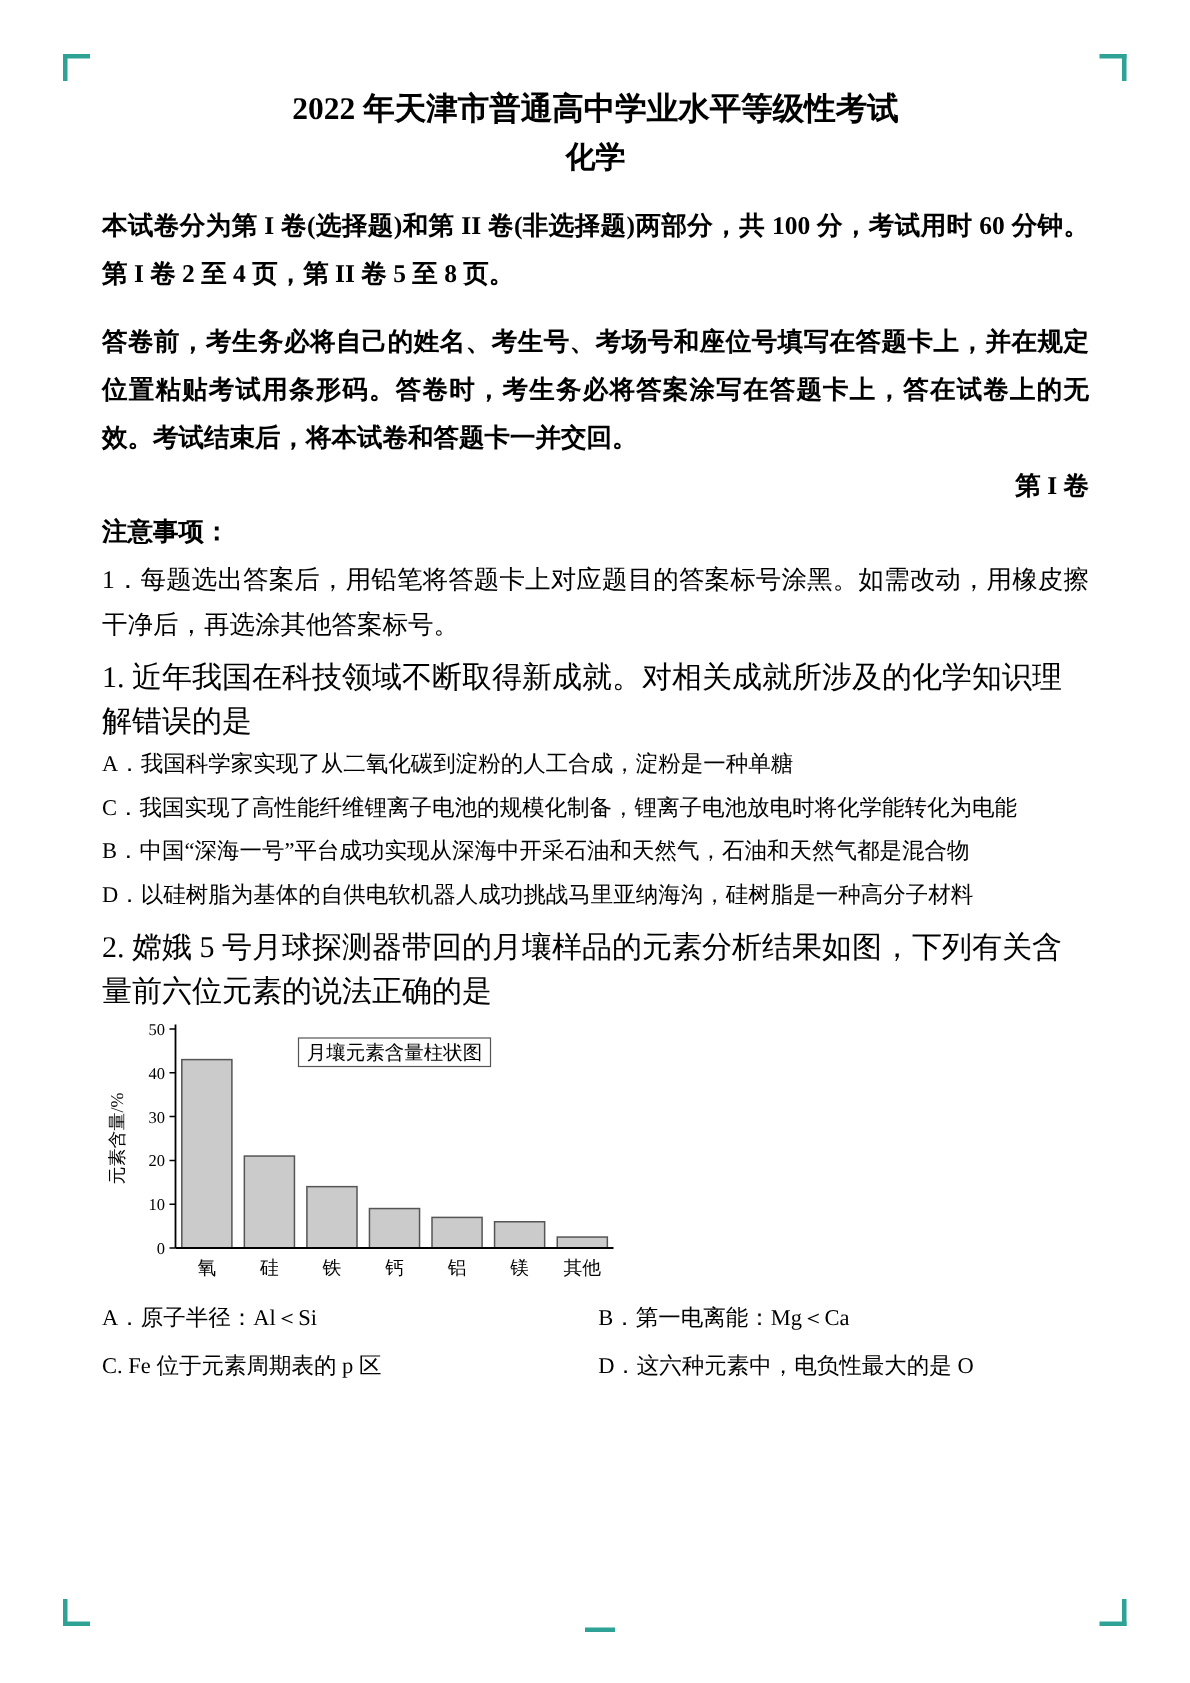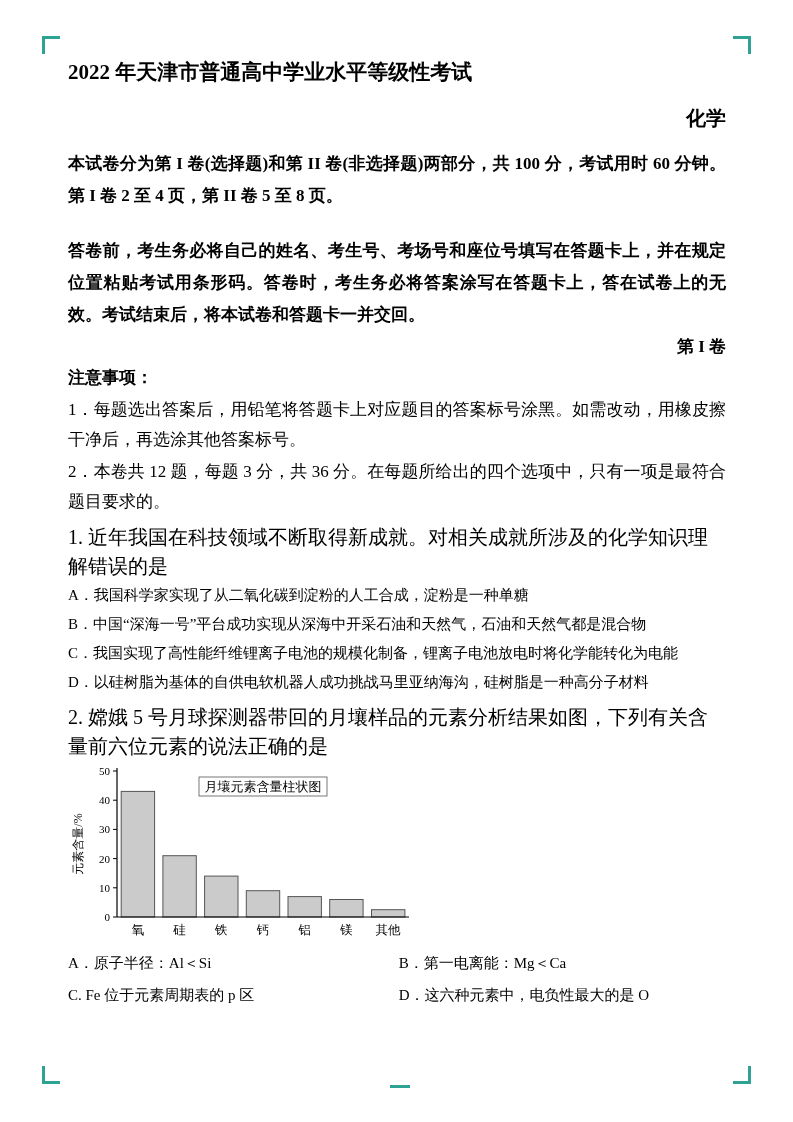--- a/index.html
+++ b/index.html
@@ -16,24 +16,24 @@
   
   .mark { position: absolute; width: 15px; height: 15px; border: 0 solid var(--accent-color, #2fa296); }
   .mark.tl { left: 42px;  top: 36px;    border-left-width: 3px;  border-top-width: 3px; }
   .mark.tr { right: 42px; top: 36px;    border-right-width: 3px; border-top-width: 3px; }
   .mark.bl { left: 42px;  bottom: 38px; border-left-width: 3px;  border-bottom-width: 3px; }
   .mark.br { right: 42px; bottom: 38px; border-right-width: 3px; border-bottom-width: 3px; }
   .mark.bc { left: 390px; bottom: 34px; width: 20px; height: 8px; border-bottom-width: 3px; }
 
   .content { position: absolute; left: 68px; top: 56px; width: 658px; }
 
-  .doc-title   { font-size: 21px; font-weight: 700; text-align: left; line-height: 32px; }
-  .doc-subject { font-size: 20px; font-weight: 700; text-align: right; line-height: 28px; margin-top: 16px; }
+  .doc-title   { font-size: 21px; font-weight: 700; text-align: center; line-height: 32px; }
+  .doc-subject { font-size: 20px; font-weight: 700; text-align: center; line-height: 28px; margin-top: 3px; }
 
-  .bold-para { font-size: 17px; font-weight: 700; line-height: 32px; text-align: justify; margin-top: 23px; }
+  .bold-para { font-size: 17px; font-weight: 700; line-height: 32px; text-align: justify; margin-top: 13px; }
   .bold-para.first { margin-top: 16px; }
   .bold-para.data-ref { white-space: pre-wrap; margin-top: 1px; }
 
   .section-heading { font-size: 17px; font-weight: 700; text-align: right; line-height: 32px; }
   .notes-title { font-size: 17px; font-weight: 700; line-height: 30px; }
   .note { font-size: 17px; font-weight: 400; line-height: 30px; text-align: justify; margin-top: 2px; }
 
   .q-stem { font-size: 20px; line-height: 29px; margin-top: 6px; }
   .q-opt  { font-size: 15px; line-height: 29px; }
   .opt-row { font-size: 15px; line-height: 32px; }
@@ -58,26 +58,25 @@
 
     <div class="doc-title">2022 年天津市普通高中学业水平等级性考试</div>
     <div class="doc-subject">化学</div>
 
     <div class="bold-para first">本试卷分为第 I 卷(选择题)和第 II 卷(非选择题)两部分，共 100 分，考试用时 60 分钟。第 I 卷 2 至 4 页，第 II 卷 5 至 8 页。</div>
     <div class="bold-para">答卷前，考生务必将自己的姓名、考生号、考场号和座位号填写在答题卡上，并在规定位置粘贴考试用条形码。答卷时，考生务必将答案涂写在答题卡上，答在试卷上的无效。考试结束后，将本试卷和答题卡一并交回。</div>
 
     <div class="section-heading">第 I 卷</div>
     <div class="notes-title">注意事项：</div>
     <div class="note">1．每题选出答案后，用铅笔将答题卡上对应题目的答案标号涂黑。如需改动，用橡皮擦干净后，再选涂其他答案标号。</div>
-    <div class="note">2．本卷共 12 题，每题 3 分，共 36 分。在每题所给出的四个选项中，只有一项是最符合题目要求的。</div>
 
     <div class="q-stem">1. 近年我国在科技领域不断取得新成就。对相关成就所涉及的化学知识理解错误的是</div>
     <div class="q-opt">A．我国科学家实现了从二氧化碳到淀粉的人工合成，淀粉是一种单糖</div>
+    <div class="q-opt">C．我国实现了高性能纤维锂离子电池的规模化制备，锂离子电池放电时将化学能转化为电能</div>
     <div class="q-opt">B．中国“深海一号”平台成功实现从深海中开采石油和天然气，石油和天然气都是混合物</div>
-    <div class="q-opt">C．我国实现了高性能纤维锂离子电池的规模化制备，锂离子电池放电时将化学能转化为电能</div>
     <div class="q-opt">D．以硅树脂为基体的自供电软机器人成功挑战马里亚纳海沟，硅树脂是一种高分子材料</div>
 
     <div class="q-stem">2. 嫦娥 5 号月球探测器带回的月壤样品的元素分析结果如图，下列有关含量前六位元素的说法正确的是</div>
 
     <div class="chart-wrap">
       <svg id="chart-svg" width="345" height="178" viewBox="0 0 345 178">
           <line x1="43" y1="152" x2="47" y2="152" stroke="#000" stroke-width="1"></line>
           <text x="40" y="156" text-anchor="end" font-size="11">0</text>
           <line x1="43" y1="122.8" x2="47" y2="122.8" stroke="#000" stroke-width="1"></line>
           <text x="40" y="126.8" text-anchor="end" font-size="11">10</text>

